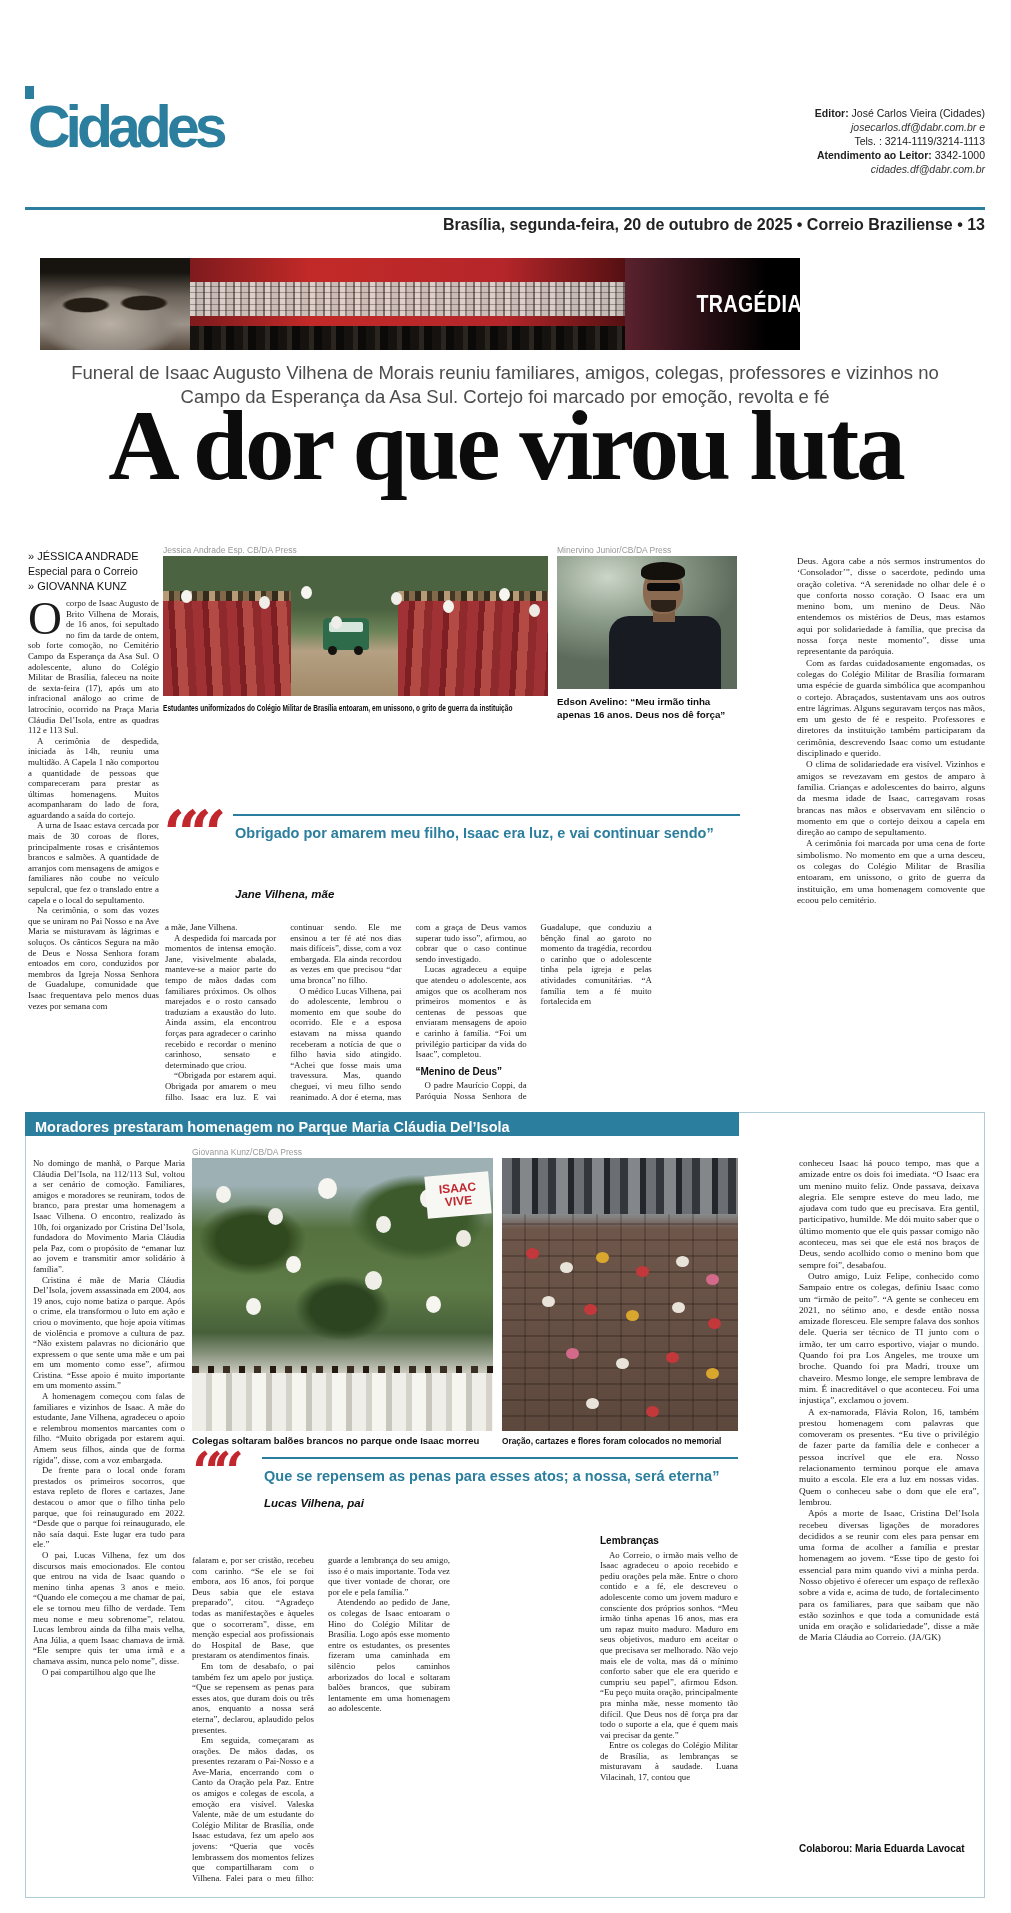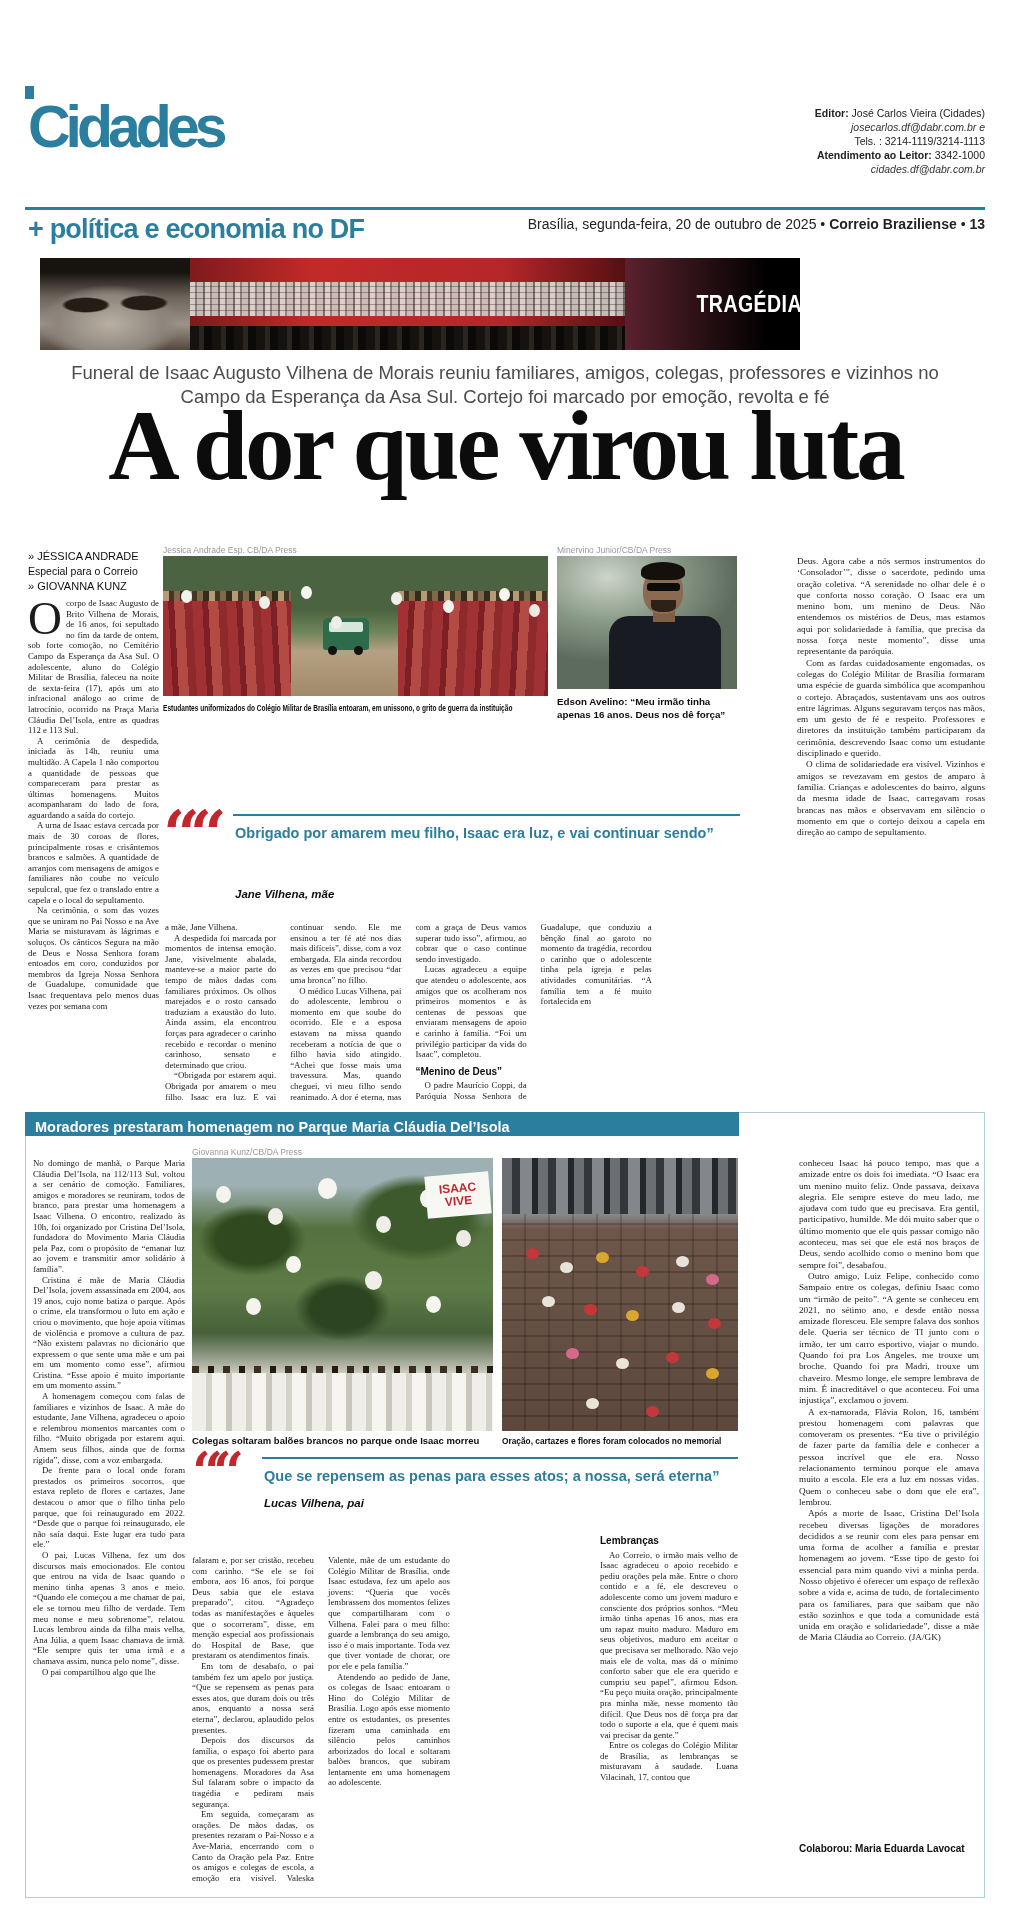--- a/index.html
+++ b/index.html
@@ -7,21 +7,21 @@
         font-family:"Liberation Sans",sans-serif;color:#1b1b1b;margin:0 auto;}
   .abs{position:absolute;}
 
   
   .logo-notch{left:25px;top:86px;width:9px;height:13px;background:#2b7e9d;}
   .logo{left:28px;top:98px;font-size:59px;font-weight:800;letter-spacing:-5px;color:#2b7e9d;line-height:1;}
   .masthead-rule{left:25px;width:960px;top:207px;height:3px;background:#2b7e9d;}
   .tagline{left:28px;top:214px;font-size:27px;font-weight:800;color:#2b7e9d;letter-spacing:-0.8px;}
   .editorbox{right:26px;top:106px;text-align:right;font-size:10.5px;line-height:14px;color:#222;}
   .editorbox .it{font-style:italic;color:#333;}
-  .dateline{right:26px;top:216px;font-size:14px;color:#222;}
+  .dateline{right:26px;top:216px;font-size:16px;color:#222;font-weight:bold;}
 
   
   .banner{left:40px;top:258px;width:760px;height:92px;background:#f0abfc;overflow:hidden;}
   .b-face{position:absolute;left:0;top:0;width:150px;height:100%;
     background:
       radial-gradient(ellipse 34px 11px at 46px 47px,#241d16 0 60%,transparent 72%),
       radial-gradient(ellipse 34px 11px at 104px 45px,#241d16 0 60%,transparent 72%),
       radial-gradient(ellipse 95px 52px at 70px 66px,#b9afa3 0%,#8d857c 55%,transparent 75%),
       linear-gradient(180deg,#17140f 0 16%,#6b635a 42%,#9c938a 72%,#55483d 100%);}
   .b-mid{position:absolute;left:150px;top:0;width:435px;height:100%;
@@ -124,21 +124,20 @@
   .collab{position:absolute;left:773px;top:730px;width:180px;font-weight:700;font-size:10px;color:#101010;}
 </style>
 </head>
 <body>
 
 <div class="page">
 
   <div class="abs logo-notch"></div>
   <div class="abs logo">Cidades</div>
   <div class="abs masthead-rule"></div>
-  <div class="abs tagline">+ política e economia no DF</div>
 
   <div class="abs editorbox">
     <div><b>Editor:</b> <span>José Carlos Vieira (Cidades)</span></div>
     <div class="it">josecarlos.df@dabr.com.br e</div>
     <div>Tels. : 3214-1119/3214-1113</div>
     <div><b>Atendimento ao Leitor:</b> <span>3342-1000</span></div>
     <div class="it">cidades.df@dabr.com.br</div>
   </div>
 
   <div class="abs dateline">
@@ -216,20 +215,21 @@
       <p>O médico Lucas Vilhena, pai do adolescente, lembrou o momento em que soube do ocorrido. Ele e a esposa estavam na missa quando receberam a notícia de que o filho havia sido atingido. “Achei que fosse mais uma travessura. Mas, quando cheguei, vi meu filho sendo reanimado. A dor é eterna, mas com a graça de Deus vamos superar tudo isso”, afirmou, ao cobrar que o caso continue sendo investigado.</p>
       <p>Lucas agradeceu a equipe que atendeu o adolescente, aos amigos que os acolheram nos primeiros momentos e às centenas de pessoas que enviaram mensagens de apoio e carinho à família. “Foi um privilégio participar da vida do Isaac”, completou.</p>
       <h4 class="flowhead">“Menino de Deus”</h4>
       <p>O padre Maurício Coppi, da Paróquia Nossa Senhora de Guadalupe, que conduziu a bênção final ao garoto no momento da tragédia, recordou o carinho que o adolescente tinha pela igreja e pelas atividades comunitárias. “A família tem a fé muito fortalecida em</p>
     </div>
 
   <div class="body-col rc" style="left:797px;top:556px;width:188px;height:549px;">
       <p>Deus. Agora cabe a nós sermos instrumentos do ‘Consolador’”, disse o sacerdote, pedindo uma oração coletiva. “A serenidade no olhar dele é o que conforta nosso coração. O Isaac era um menino bom, um menino de Deus. Não entendemos os mistérios de Deus, mas estamos aqui por solidariedade à família, que precisa da nossa força neste momento”, disse uma representante da paróquia.</p>
       <p>Com as fardas cuidadosamente engomadas, os colegas do Colégio Militar de Brasília formaram uma espécie de guarda simbólica que acompanhou o cortejo. Abraçados, sustentavam uns aos outros entre lágrimas. Alguns seguravam terços nas mãos, em um gesto de fé e respeito. Professores e diretores da instituição também participaram da cerimônia, descrevendo Isaac como um estudante disciplinado e querido.</p>
       <p>O clima de solidariedade era visível. Vizinhos e amigos se revezavam em gestos de amparo à família. Crianças e adolescentes do bairro, alguns da mesma idade de Isaac, carregavam rosas brancas nas mãos e observavam em silêncio o momento em que o cortejo deixou a capela em direção ao campo de sepultamento.</p>
+      <p>A cerimônia foi marcada por uma cena de forte simbolismo. No momento em que a urna desceu, os colegas do Colégio Militar de Brasília entoaram, em unissono, o grito de guerra da instituição, em uma homenagem comovente que ecoou pelo cemitério.</p>
     </div>
 
   <div class="abs box">
     <div class="boxbar">Moradores prestaram homenagem no Parque Maria Cláudia Del’Isola</div>
 
     <div class="body-col" style="left:7px;top:45px;width:152px;height:728px;">
         <p>No domingo de manhã, o Parque Maria Cláudia Del’Isola, na 112/113 Sul, voltou a ser cenário de comoção. Familiares, amigos e moradores se reuniram, todos de branco, para prestar uma homenagem a Isaac Vilhena. O encontro, realizado às 10h, foi organizado por Cristina Del’Isola, fundadora do Movimento Maria Cláudia pela Paz, com o propósito de “emanar luz ao jovem e transmitir amor solidário à família”.</p>
         <p>Cristina é mãe de Maria Cláudia Del’Isola, jovem assassinada em 2004, aos 19 anos, cujo nome batiza o parque. Após o crime, ela transformou o luto em ação e criou o movimento, que hoje apoia vítimas de violência e promove a cultura de paz. “Não existem palavras no dicionário que expressem o que sente uma mãe e um pai em um momento como esse”, afirmou Cristina. “Esse apoio é muito importante em um momento assim.”</p>
         <p>A homenagem começou com falas de familiares e vizinhos de Isaac. A mãe do estudante, Jane Vilhena, agradeceu o apoio e relembrou momentos marcantes com o filho. “Muito obrigada por estarem aqui. Amem seus filhos, ainda que de forma rígida”, disse, com a voz embargada.</p>
         <p>De frente para o local onde foram prestados os primeiros socorros, que estava repleto de flores e cartazes, Jane destacou o amor que o filho tinha pelo parque, que foi reinaugurado em 2022. “Desde que o parque foi reinaugurado, ele não saía daqui. Este lugar era tudo para ele.”</p>
@@ -258,21 +258,20 @@
     <div class="pq" style="left:166px;top:338px;width:546px;height:70px;">
       <div class="rule"></div>
       <span class="qmarks small">““</span>
       <div class="qtext">Que se repensem as penas para esses atos; a nossa, será eterna”</div>
       <div class="qattr" style="top:46px;">Lucas Vilhena, pai</div>
     </div>
 
     <div class="body-col cols3" style="left:166px;top:442px;width:394px;height:336px;">
         <p>falaram e, por ser cristão, recebeu com carinho. “Se ele se foi embora, aos 16 anos, foi porque Deus sabia que ele estava preparado”, citou. “Agradeço todas as manifestações e àqueles que o socorreram”, disse, em menção especial aos profissionais do Hospital de Base, que prestaram os atendimentos finais.</p>
         <p>Em tom de desabafo, o pai também fez um apelo por justiça. “Que se repensem as penas para esses atos, que duram dois ou três anos, enquanto a nossa será eterna”, declarou, aplaudido pelos presentes.</p>
-        <p>Depois dos discursos da família, o espaço foi aberto para que os presentes pudessem prestar homenagens. Moradores da Asa Sul falaram sobre o impacto da tragédia e pediram mais segurança.</p>
         <p>Em seguida, começaram as orações. De mãos dadas, os presentes rezaram o Pai-Nosso e a Ave-Maria, encerrando com o Canto da Oração pela Paz. Entre os amigos e colegas de escola, a emoção era visível. Valeska Valente, mãe de um estudante do Colégio Militar de Brasília, onde Isaac estudava, fez um apelo aos jovens: “Queria que vocês lembrassem dos momentos felizes que compartilharam com o Vilhena. Falei para o meu filho: guarde a lembrança do seu amigo, isso é o mais importante. Toda vez que tiver vontade de chorar, ore por ele e pela família.”</p>
         <p>Atendendo ao pedido de Jane, os colegas de Isaac entoaram o Hino do Colégio Militar de Brasília. Logo após esse momento entre os estudantes, os presentes fizeram uma caminhada em silêncio pelos caminhos arborizados do local e soltaram balões brancos, que subiram lentamente em uma homenagem ao adolescente.</p>
       </div>
 
     <div class="body-col" style="left:574px;top:416px;width:138px;height:374px;">
         <h4 class="flowhead">Lembranças</h4>
         <p>Ao Correio, o irmão mais velho de Isaac agradeceu o apoio recebido e pediu orações pela mãe. Entre o choro contido e a fé, ele descreveu o adolescente como um jovem maduro e consciente dos próprios sonhos. “Meu irmão tinha apenas 16 anos, mas era um rapaz muito maduro. Maduro em seus objetivos, maduro em aceitar o que precisava ser melhorado. Não vejo mais ele de volta, mas dá o mínimo conforto saber que ele era querido e cumpriu seu papel”, afirmou Edson. “Eu peço muita oração, principalmente pra minha mãe, nesse momento tão difícil. Que Deus nos dê força pra dar todo o suporte a ela, que é quem mais vai precisar da gente.”</p>
         <p>Entre os colegas do Colégio Militar de Brasília, as lembranças se misturavam à saudade. Luana Vilacinah, 17, contou que</p>
       </div>
 

